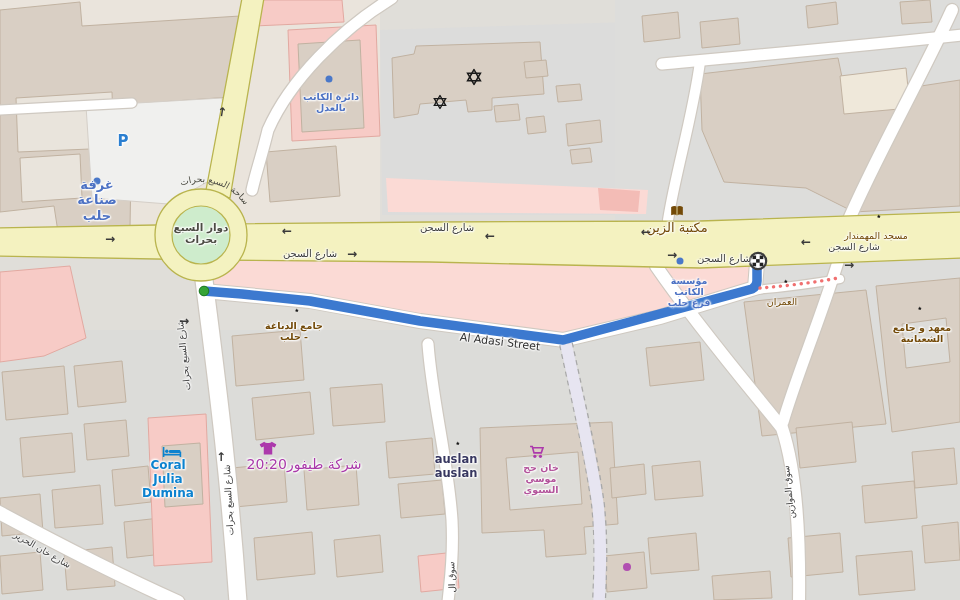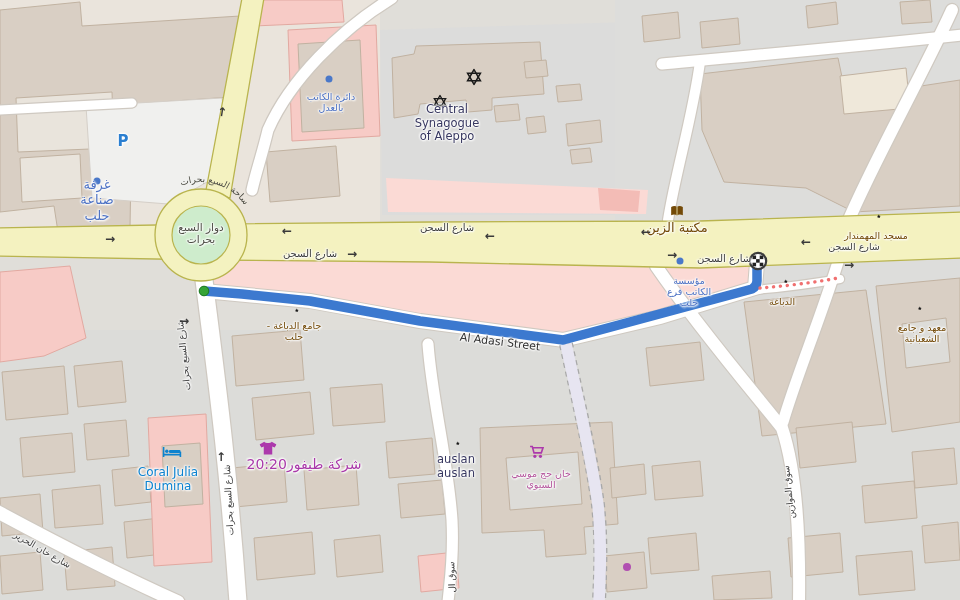--- a/index.html
+++ b/index.html
@@ -2,21 +2,21 @@
 <html><head>
 <meta charset="utf-8">
 <style>
   html,body{margin:0;padding:0;background:#e0ded9;}
   #map{position:relative;width:960px;height:600px;overflow:hidden;
        font-family:"DejaVu Sans",sans-serif;background:#e0ded9;cursor:grab;}
   #map svg.base{position:absolute;left:0;top:0;}
   .lbl{position:absolute;transform:translate(-50%,-50%);font-size:10px;line-height:1.18;
        text-align:center;white-space:nowrap;color:#3e3e3e;pointer-events:none;
        text-shadow:0 0 2px #fff,0 0 2px #fff,0 0 3px #fff,1px 1px 2px #fff,-1px -1px 2px #fff;}
-  .wrap{white-space:normal;}
+  .wrap{white-space:normal;font-weight:bold;}
   .brown{color:#734a08;}
   .office{color:#4d72c4;}
   .hotel{color:#0c82cf;font-size:12px;}
   .shop{color:#a939a9;}
   .khanhaj{color:#b3539b;}
   .dark{color:#373760;}
   .street{color:#3e3e3e;}
   .arrow{position:absolute;transform:translate(-50%,-50%);font-size:12px;color:#3a3a3a;
          font-weight:bold;pointer-events:none;text-shadow:none;}
   .dot{position:absolute;border-radius:50%;transform:translate(-50%,-50%);}
@@ -234,35 +234,34 @@
 <div class="lbl street" style="left:229px;top:500px;font-size:9px;transform:translate(-50%,-50%) rotate(-93deg)" dir="rtl">شارع السبع بحرات</div>
 
 <div class="lbl" style="left:500px;top:343px;font-size:11px;color:#2c2c2c;transform:translate(-50%,-50%) rotate(7deg)">Al Adasi Street</div>
 
 <div class="lbl street" style="left:42px;top:550px;font-size:9px;transform:translate(-50%,-50%) rotate(30deg)" dir="rtl">شارع خان الحرير</div>
 
 <div class="lbl street" style="left:789px;top:492px;font-size:9px;transform:translate(-50%,-50%) rotate(-96deg)" dir="rtl">سوق الموازين</div>
 
 <div class="lbl street" style="left:452px;top:577px;font-size:9px;transform:translate(-50%,-50%) rotate(-92deg)" dir="rtl">سوق ال</div>
 
-<div class="lbl wrap dark" style="left:447px;top:123px;width:78px;font-size:11.5px">Central Synagogue of Aleppo</div>
 
 <div class="lbl wrap office" style="left:97px;top:200px;width:56px;font-size:13px" dir="rtl">غرفة صناعة حلب</div>
 
 <div class="lbl wrap office" style="left:331px;top:102px;width:60px;font-size:9.5px" dir="rtl">دائرة الكاتب بالعدل</div>
 
 <div class="lbl brown" style="left:677px;top:228px;font-size:13px" dir="rtl">مكتبة الزين</div>
 
 <div class="lbl brown" style="left:876px;top:236px;font-size:9.5px" dir="rtl">مسجد المهمندار</div>
 
 <div class="lbl wrap brown" style="left:294px;top:331px;width:64px;font-size:9.5px" dir="rtl">جامع الدباغة - حلب</div>
 
 <div class="lbl wrap office" style="left:689px;top:292px;width:46px;font-size:9.5px" dir="rtl">مؤسسة الكاتب فرع حلب</div>
 
-<div class="lbl brown" style="left:782px;top:302px;font-size:9.5px" dir="rtl">الدباغة</div>
+<div class="lbl brown" style="left:782px;top:302px;font-size:9.5px" dir="rtl">العمران</div>
 
 <div class="lbl wrap brown" style="left:922px;top:333px;width:74px;font-size:9.5px" dir="rtl">معهد و جامع الشعبانية</div>
 
 <div class="lbl wrap hotel" style="left:168px;top:479px;width:66px">Coral Julia Dumina</div>
 
 <div class="lbl shop" style="left:304px;top:464px;font-size:14px" dir="rtl">شركة طيفور20:20</div>
 
 <div class="lbl wrap dark" style="left:456px;top:467px;width:44px;font-size:11.5px">auslan auslan</div>
 
 <div class="lbl wrap khanhaj" style="left:541px;top:479px;width:60px;font-size:9.5px" dir="rtl">خان حج موسي السيوي</div>

